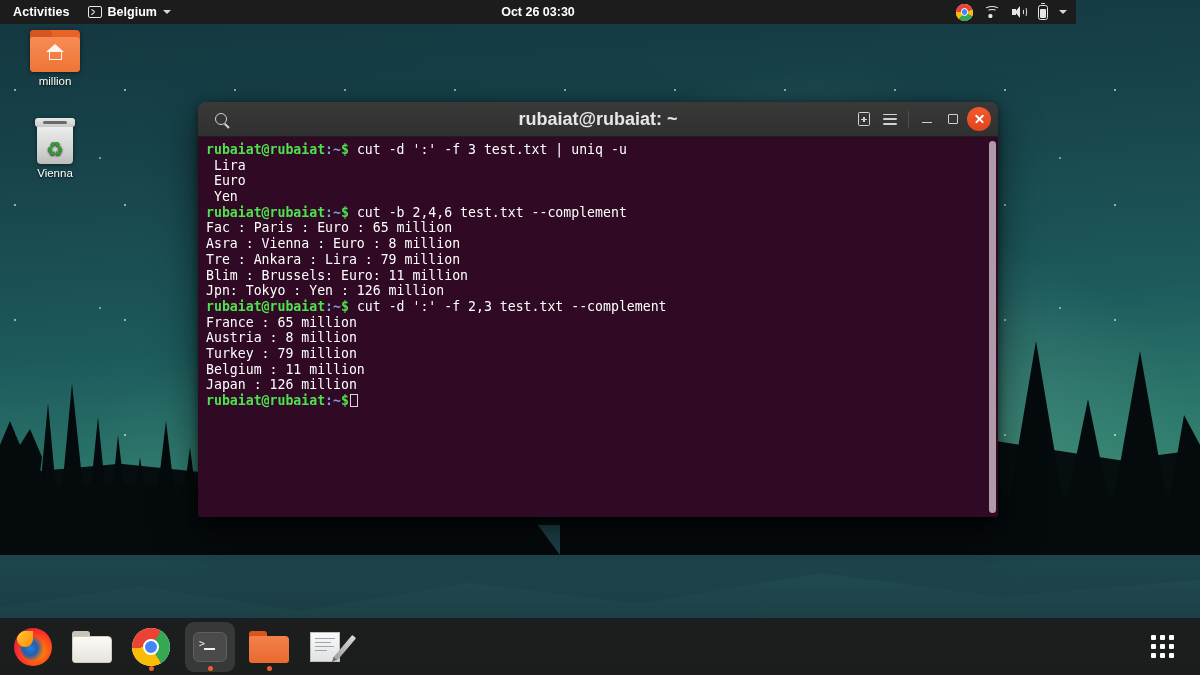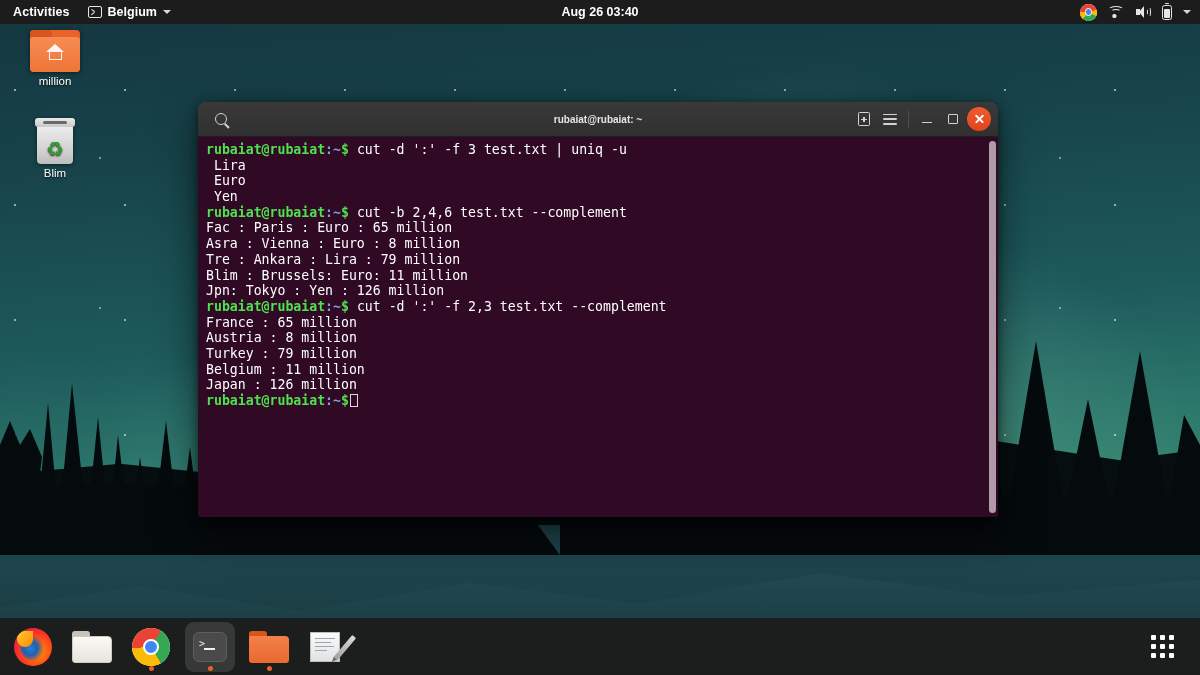--- a/index.html
+++ b/index.html
@@ -96,21 +96,21 @@
     width: 1200px; height: 180px;
     background: #050a0c;
     clip-path: polygon(0 72%, 120px 66%, 260px 74%, 420px 62%, 560px 70%, 700px 58%, 840px 68%, 980px 52%, 1120px 64%, 1200px 58%, 1200px 100%, 0 100%);
     opacity: 0.97;
   }
 
   
   #topbar {
     position: absolute;
     left: 0; top: 0;
-    width: 1200px; height: 24px;
+    width: 1076px; height: 24px;
     background: #1c1c1c;
     display: flex;
     align-items: center;
     color: #ffffff;
     font-size: 12.5px;
     z-index: 40;
   }
   .tb-left { display: flex; align-items: center; gap: 14px; padding-left: 9px; }
   .tb-activities { font-weight: bold; font-size: 12.5px; letter-spacing: .1px; padding: 2px 4px; border-radius: 3px; }
   .tb-appmenu { display: flex; align-items: center; gap: 6px; font-weight: bold; font-size: 12.5px; }
@@ -312,21 +312,21 @@
     display: flex;
     align-items: center;
     padding: 0 6px 0 10px;
     position: relative;
     flex: none;
   }
   .tt-title {
     position: absolute;
     left: 0; right: 0;
     text-align: center;
-    font-size: 10px;
+    font-size: 18px;
     font-weight: bold;
     color: #e6e6e6;
     pointer-events: none;
   }
   .tb-btn {
     width: 26px; height: 26px;
     display: flex; align-items: center; justify-content: center;
     border-radius: 4px;
     position: relative;
     z-index: 2;
@@ -545,21 +545,21 @@
   <div id="topbar">
     <div class="tb-left">
       <div class="tb-activities">Activities</div>
       <div class="tb-appmenu">
         <span class="tb-appicon"></span>
         <span>Belgium</span>
         <span class="caret-down"></span>
       </div>
     </div>
     <div class="tb-center">
-      <span class="tb-clock">Aug 26  03:40</span>
+      <span class="tb-clock">Oct 26  03:30</span>
     </div>
     <div class="tb-right">
       <span class="chrome-mini">
           <i class="q1"></i>
           <i class="yel"></i>
           <i class="ctr"></i>
         </span>
       <span class="wifi-ic">
           <i></i>
           <i></i>
@@ -590,21 +590,21 @@
     </div>
     <div class="label">million</div>
   </div>
 
   <div class="desk-icon" style="left: 14px; top: 118px;">
     <div class="trash-can">
       <div class="lid"></div>
       <div class="body"></div>
       <div class="recycle">♻</div>
     </div>
-    <div class="label">Blim</div>
+    <div class="label">Vienna</div>
   </div>
 
   <div id="terminal">
     <div id="titlebar">
       <div class="tb-btn">
         <span class="search-glass"></span>
       </div>
       <div class="tt-title">rubaiat@rubaiat: ~</div>
       <div style="margin-left:auto; display:flex; align-items:center; z-index:2;">
         <div class="tb-btn">

